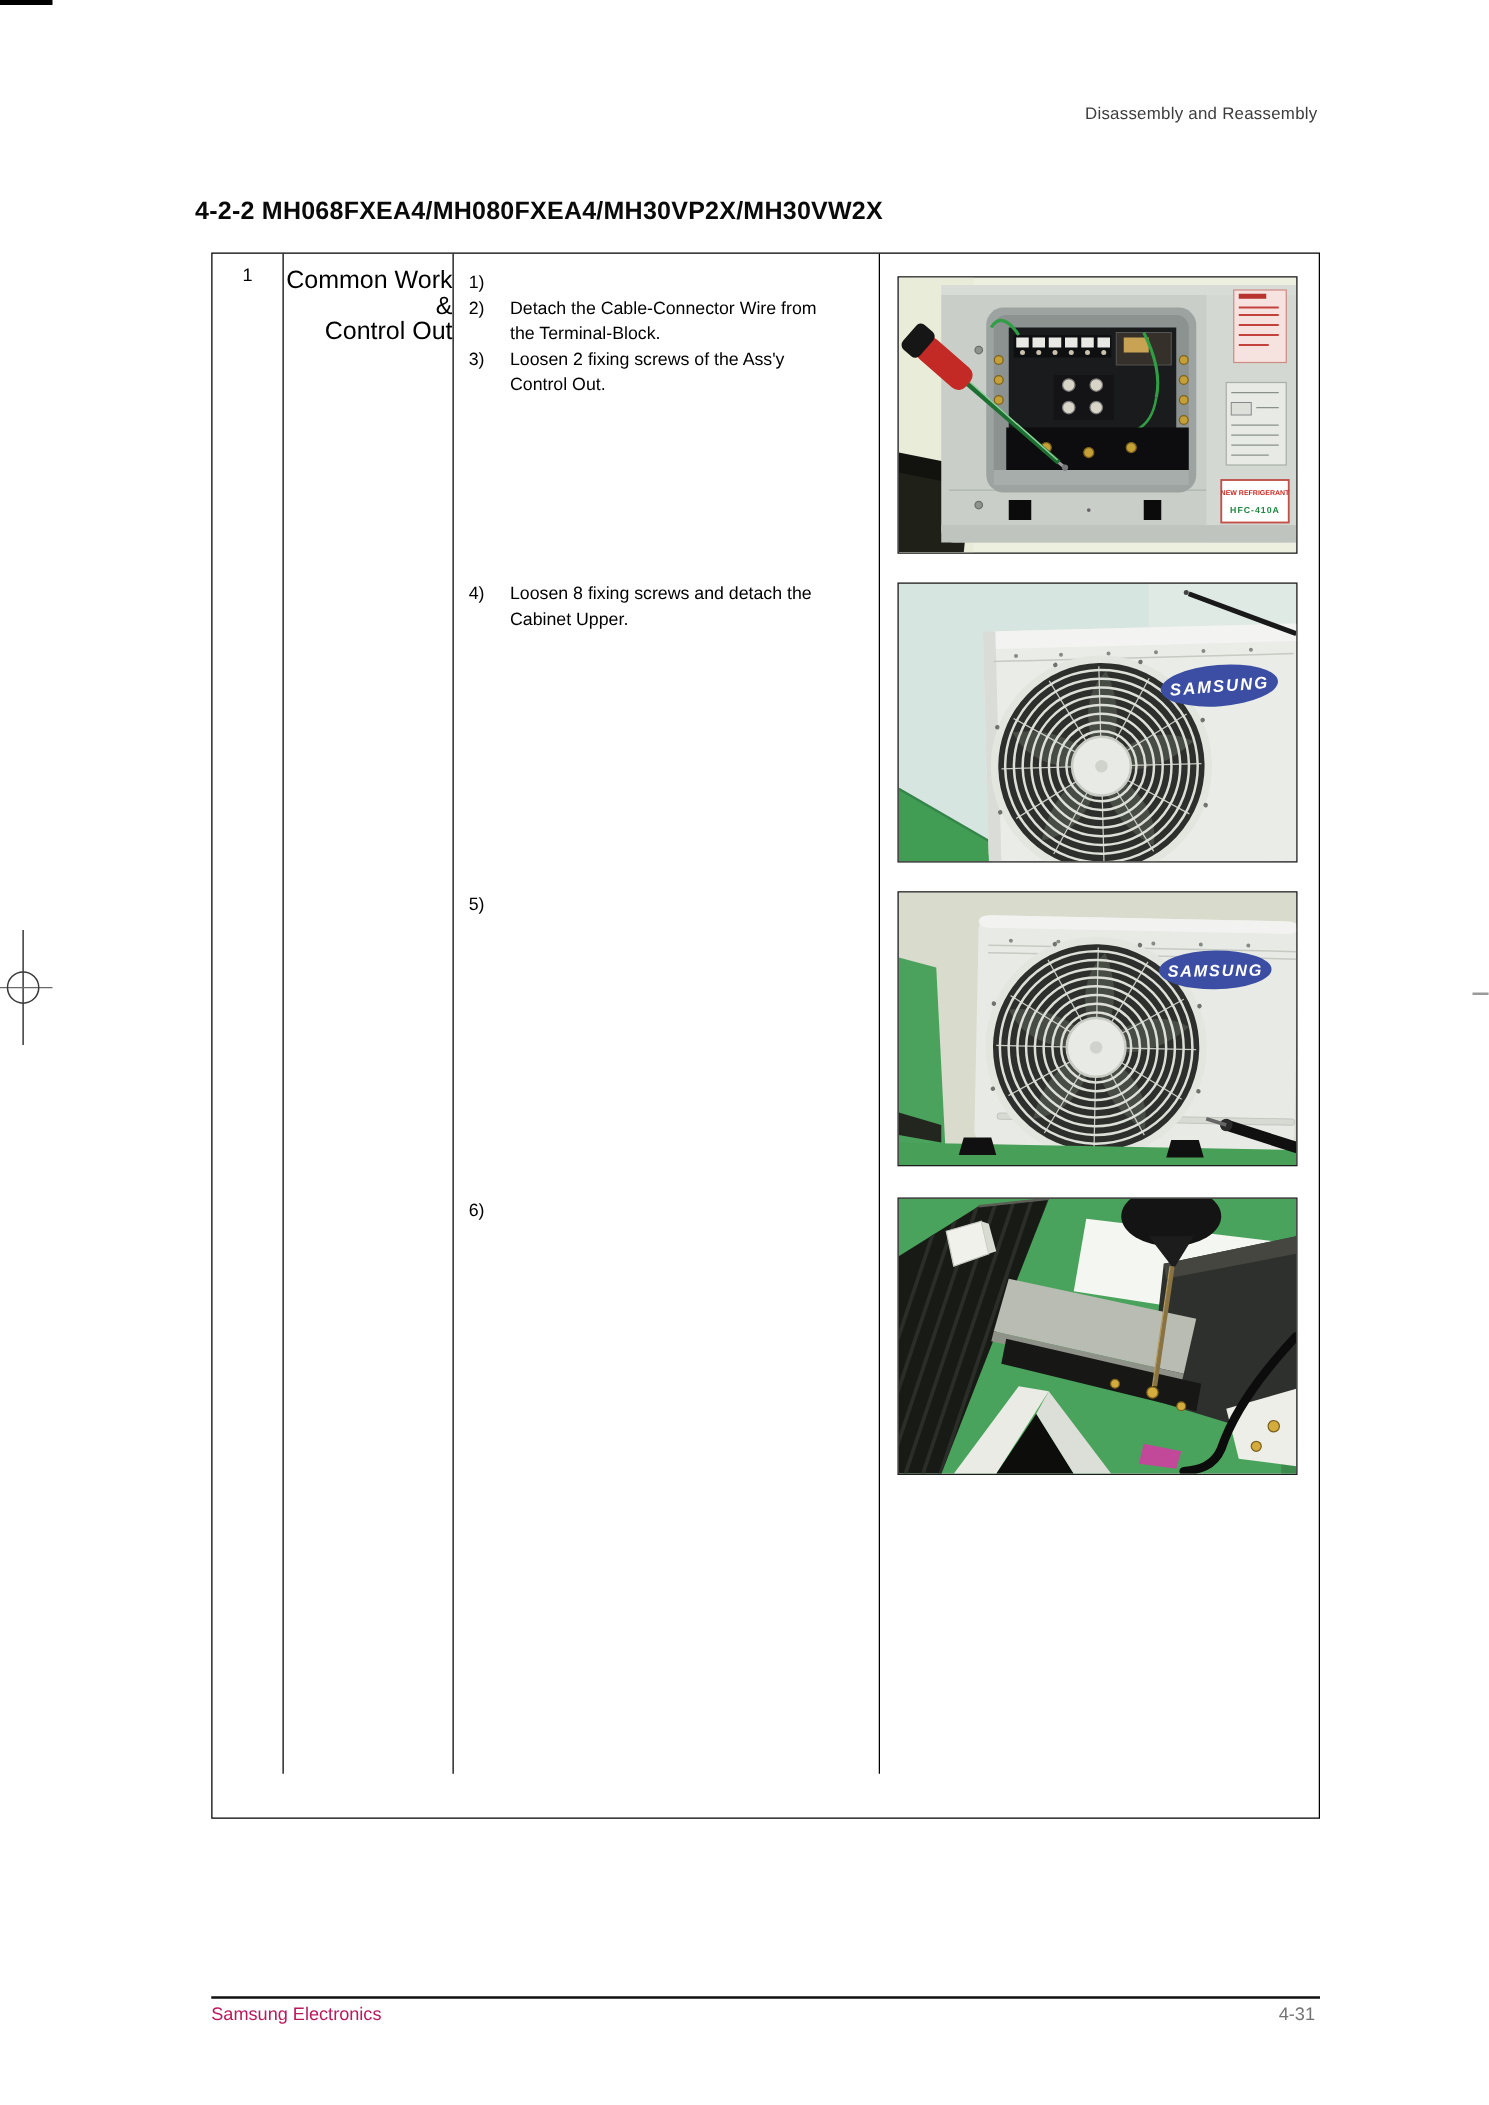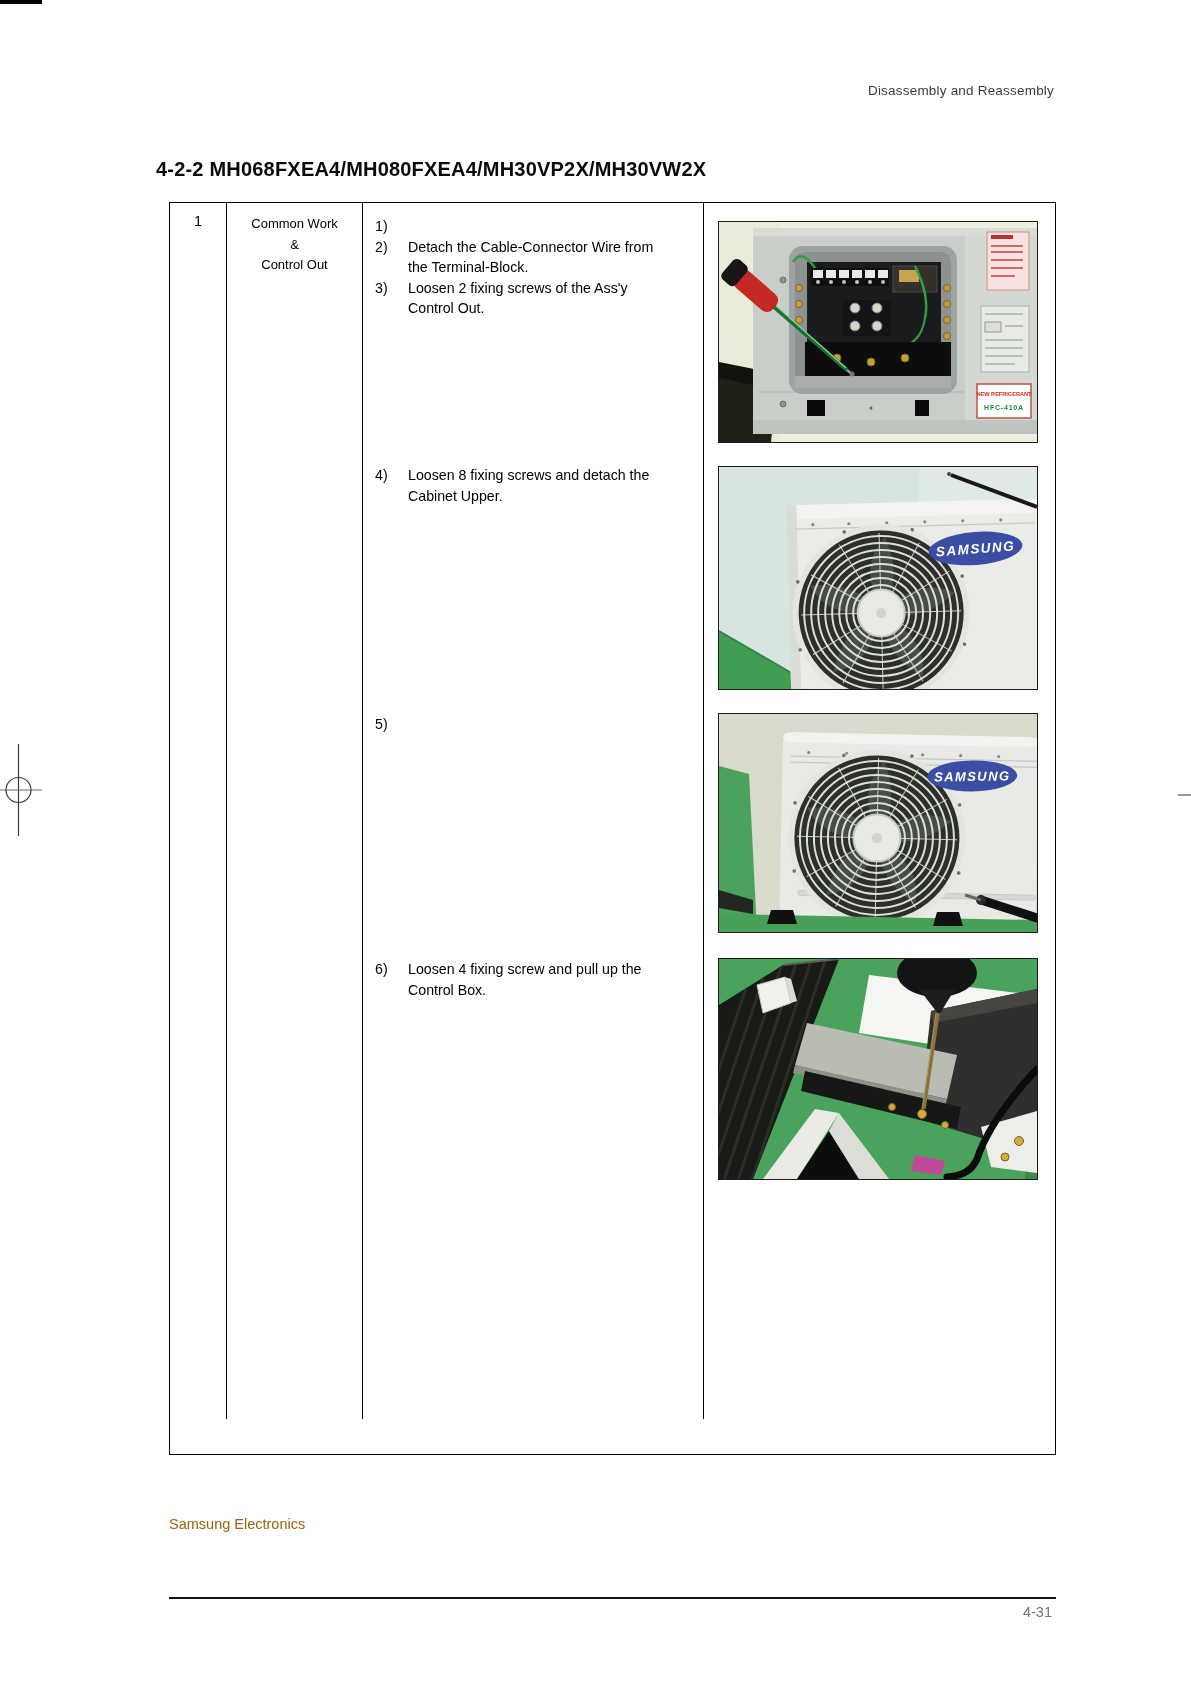--- a/index.html
+++ b/index.html
@@ -15,34 +15,34 @@
   .thead{display:flex;height:35px;border-bottom:1.4px solid #000;box-sizing:border-box}
   .th{font-weight:700;font-size:15px;display:flex;align-items:center;justify-content:center;box-sizing:border-box}
   .tbody{display:flex;height:calc(100% - 35px)}
   .td{box-sizing:border-box;position:relative}
   .c1{width:57px;border-right:1.2px solid #000}
   .c2{width:136px;border-right:1.2px solid #000}
   .c3{width:341px;border-right:1.2px solid #000}
   .c4{flex:1}
 
   .no-val{text-align:center;padding-top:10px;font-size:14.5px}
-  .parts{padding-top:11px;text-align:center;font-size:13px;line-height:20.5px}
+  .parts{padding-top:11px;text-align:right;font-size:20px;line-height:20.5px}
 
   .grp{position:absolute;left:12px}
   .g1{top:13px}.g2{top:262px}.g3{top:511px}.g4{top:756px}
   .step{display:flex;font-size:14.2px;line-height:20.5px}
   .sn{width:33px;flex:none}
   .st{width:295px;white-space:pre-line}
 
   .photo{position:absolute;left:14px;width:318px;border:1px solid #1c1c1c;overflow:hidden;background:#cfd3cc}
   .p1{top:18px;height:220px}.p2{top:263px;height:222px}.p3{top:510px;height:218px}.p4{top:755px;height:220px}
   .photo svg{display:block;width:100%;height:100%}
 
   .frule{position:absolute;left:169px;top:1597px;width:887px;height:2px;background:#111}
-  .fleft{position:absolute;left:169px;top:1516px;font-size:14.5px;color:#a16207}
+  .fleft{position:absolute;left:169px;top:1604px;font-size:14.5px;color:#be185d}
   .fright{position:absolute;right:139px;top:1604px;font-size:14.5px;color:#737373}
 
   .regbar{position:absolute;left:0;top:0;width:42px;height:4px;background:#000}
   .regmark{position:absolute;left:0;top:744px;width:46px;height:92px}
   .trim{position:absolute;left:1178px;top:794px;width:13px;height:1.5px;background:#9a9a9a}
 </style>
 </head>
 <body>
 
 <div class="regbar"></div>
@@ -92,22 +92,20 @@
         </div>
       </div>
       <div class="grp g3">
         <div class="step">
           <span class="sn">5)</span>
         </div>
       </div>
       <div class="grp g4">
         <div class="step">
           <span class="sn">6)</span>
-          <span class="st">Loosen 4 fixing screw and pull up the
-Control Box.</span>
         </div>
       </div>
     </div>
     <div class="td c4">
 
       <div class="photo p1" aria-label="Terminal-Block area with Cover-Control removed; screwdriver loosening the Ass'y Control Out screws">
         <svg viewBox="0 0 318 220" preserveAspectRatio="none">
           <rect width="318" height="220" fill="#eef0df"></rect>
           <rect x="0" y="0" width="60" height="220" fill="#e9ecd8"></rect>
           <polygon points="0,148 58,160 52,220 0,220" fill="#1f2118"></polygon>

